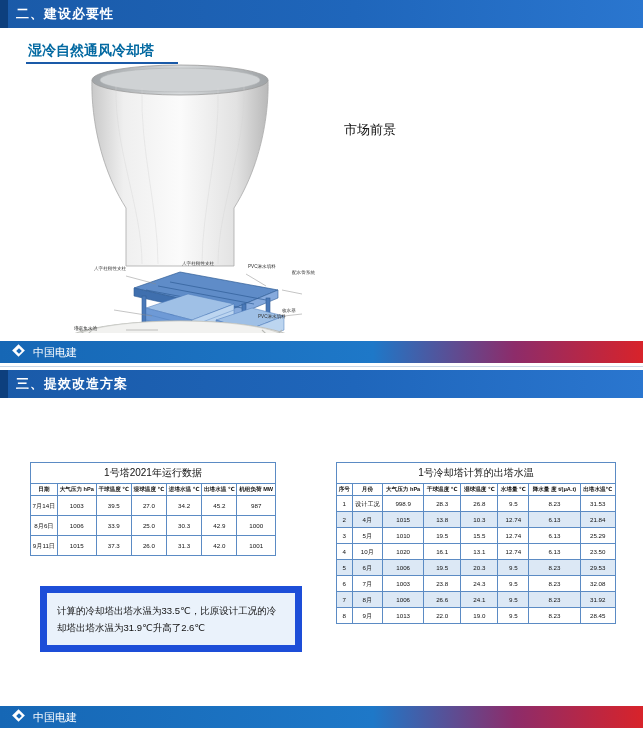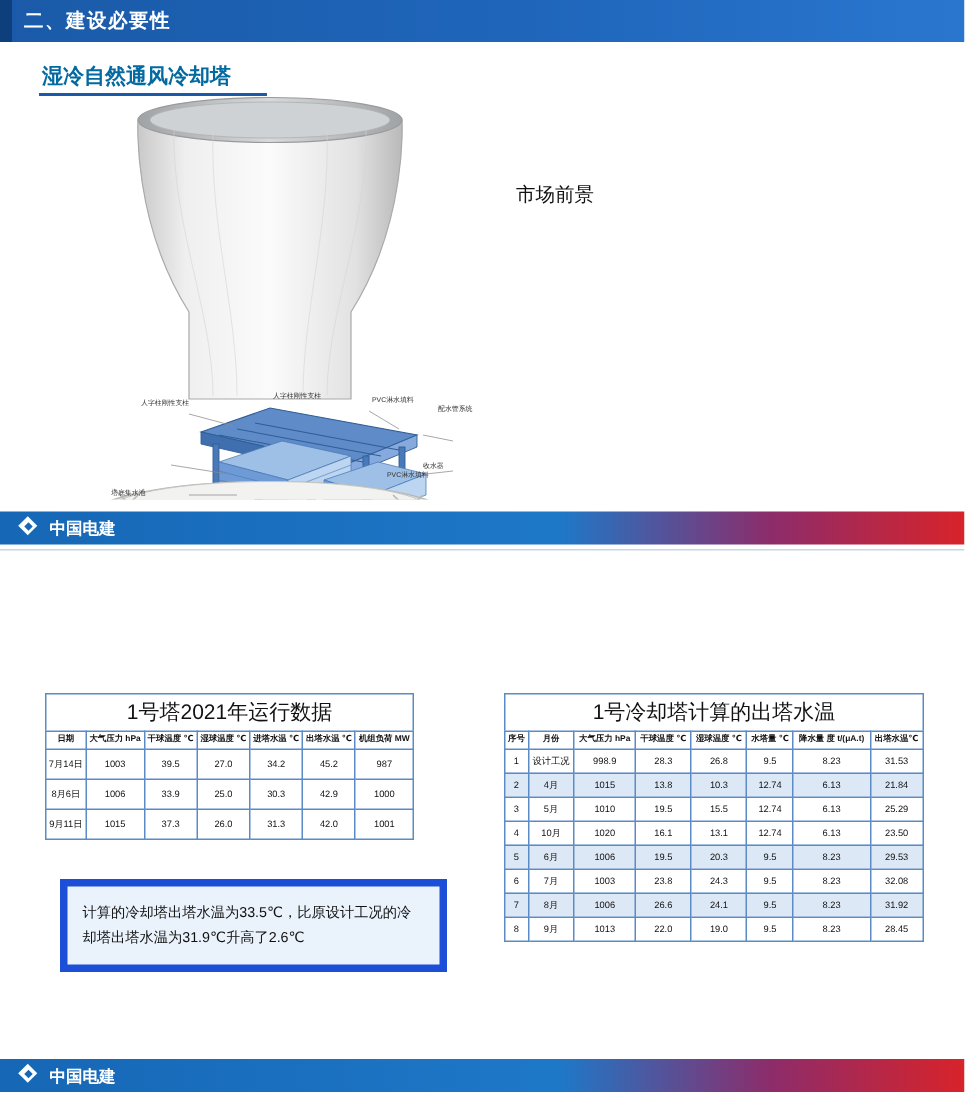--- a/index.html
+++ b/index.html
@@ -41,21 +41,21 @@
   }
   .footer-bar .logo-mark:before{
     content:"";position:absolute;left:0;top:0;width:9px;height:9px;
     background:#ffffff;transform:rotate(45deg);
   }
   .footer-bar .logo-mark:after{
     content:"";position:absolute;left:3px;top:3px;width:4px;height:4px;
     background:#1667b5;transform:rotate(45deg);
   }
   .footer-bar .brand{
-    color:#ffffff;font-size:11px;margin-left:6px;font-weight:bold;
+    color:#ffffff;font-size:11px;margin-left:6px;font-weight:normal;
   }
   .divider-line{
     position:absolute;left:0;width:643px;height:1px;background:#c9d6e6;
   }
 
   
   .sub-title{
     position:absolute;left:28px;top:42px;
     font-size:14px;font-weight:bold;color:#0369a1;
   }
@@ -81,21 +81,21 @@
     position:absolute;font-size:4.6px;color:#333;white-space:nowrap;
   }
 
   
   .red-head{
     position:absolute;left:34px;top:426px;
     font-size:11.5px;font-weight:bold;color:#c00000;letter-spacing:.3px;
   }
 
   .tbl-caption{
-    font-size:14px;text-align:center;padding:3px 0;color:#111;
+    font-size:10px;text-align:center;padding:3px 0;color:#111;
     border:1px solid #5b8bc4;border-bottom:none;background:#ffffff;
   }
   table.data{
     border-collapse:collapse;font-size:6.2px;width:100%;
     background:#fff;
   }
   table.data th,table.data td{
     border:1px solid #5b8bc4;text-align:center;color:#111;
     padding:2px 1px;line-height:1.25;
   }
@@ -105,21 +105,21 @@
   table.data tr.alt td{background:#dce8f5;}
 
   #tbl-left{position:absolute;left:30px;top:462px;width:246px;}
   #tbl-right{position:absolute;left:336px;top:462px;width:280px;}
 
   #tbl-left table.data td{height:15px;}
   #tbl-right table.data td{height:11px;}
 
   .note-box{
     position:absolute;left:40px;top:586px;width:228px;
-    border:5px solid #1d4ed8;background:#eaf2fb;
+    border:7px solid #1d4ed8;background:#eaf2fb;
     padding:9px 10px;font-size:9.5px;line-height:17px;color:#111;
   }
 </style>
 </head>
 <body>
 
 <div class="slide">
 
   <div class="section-bar" id="bar1">
     <div class="accent"></div>
@@ -240,20 +240,24 @@
   </div>
 
   <div class="market-title">市场前景</div>
 
   <div class="footer-bar" id="foot1">
     <div class="logo-mark"></div>
     <div class="brand">中国电建</div>
   </div>
   <div class="divider-line" style="top:366px;"></div>
 
+  <div class="section-bar" id="bar2">
+    <div class="accent"></div>
+    <div class="title">三、提效改造方案</div>
+  </div>
 
 
   <div id="tbl-left">
     <div class="tbl-caption">1号塔2021年运行数据</div>
     <table class="data">
       <thead>
           <tr>
         <th>日期</th>
         <th>大气压力
 hPa</th>

